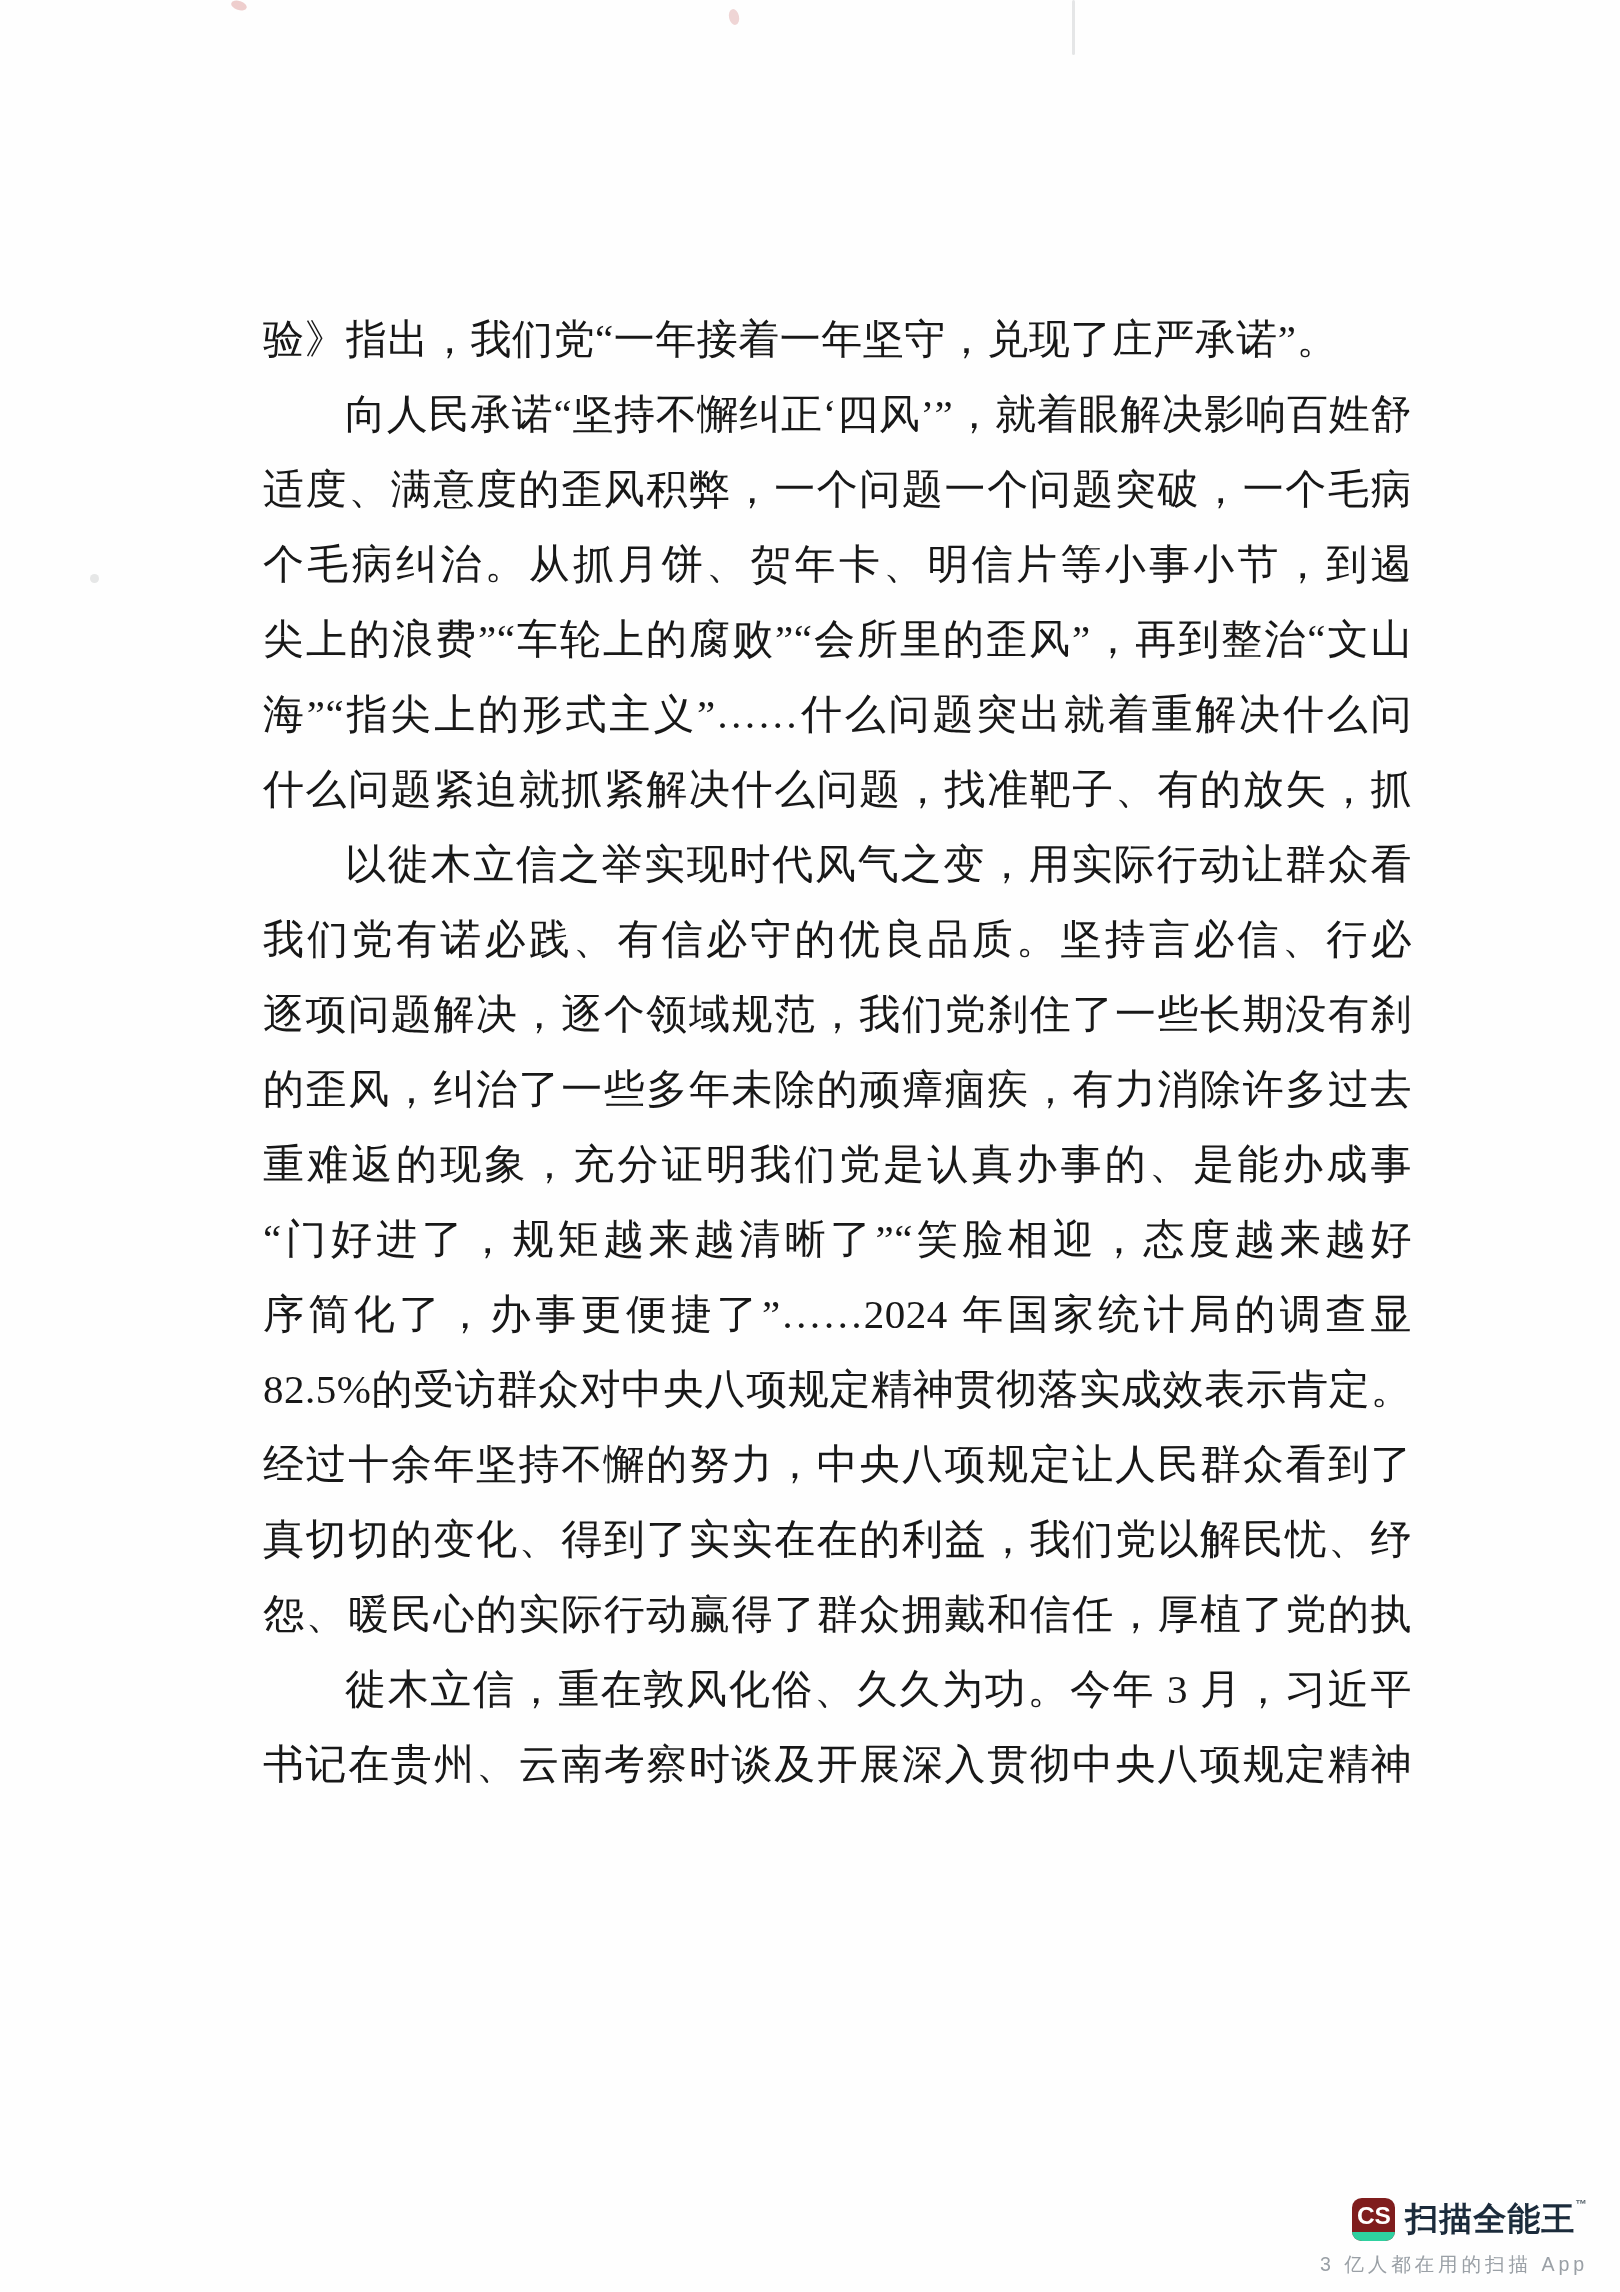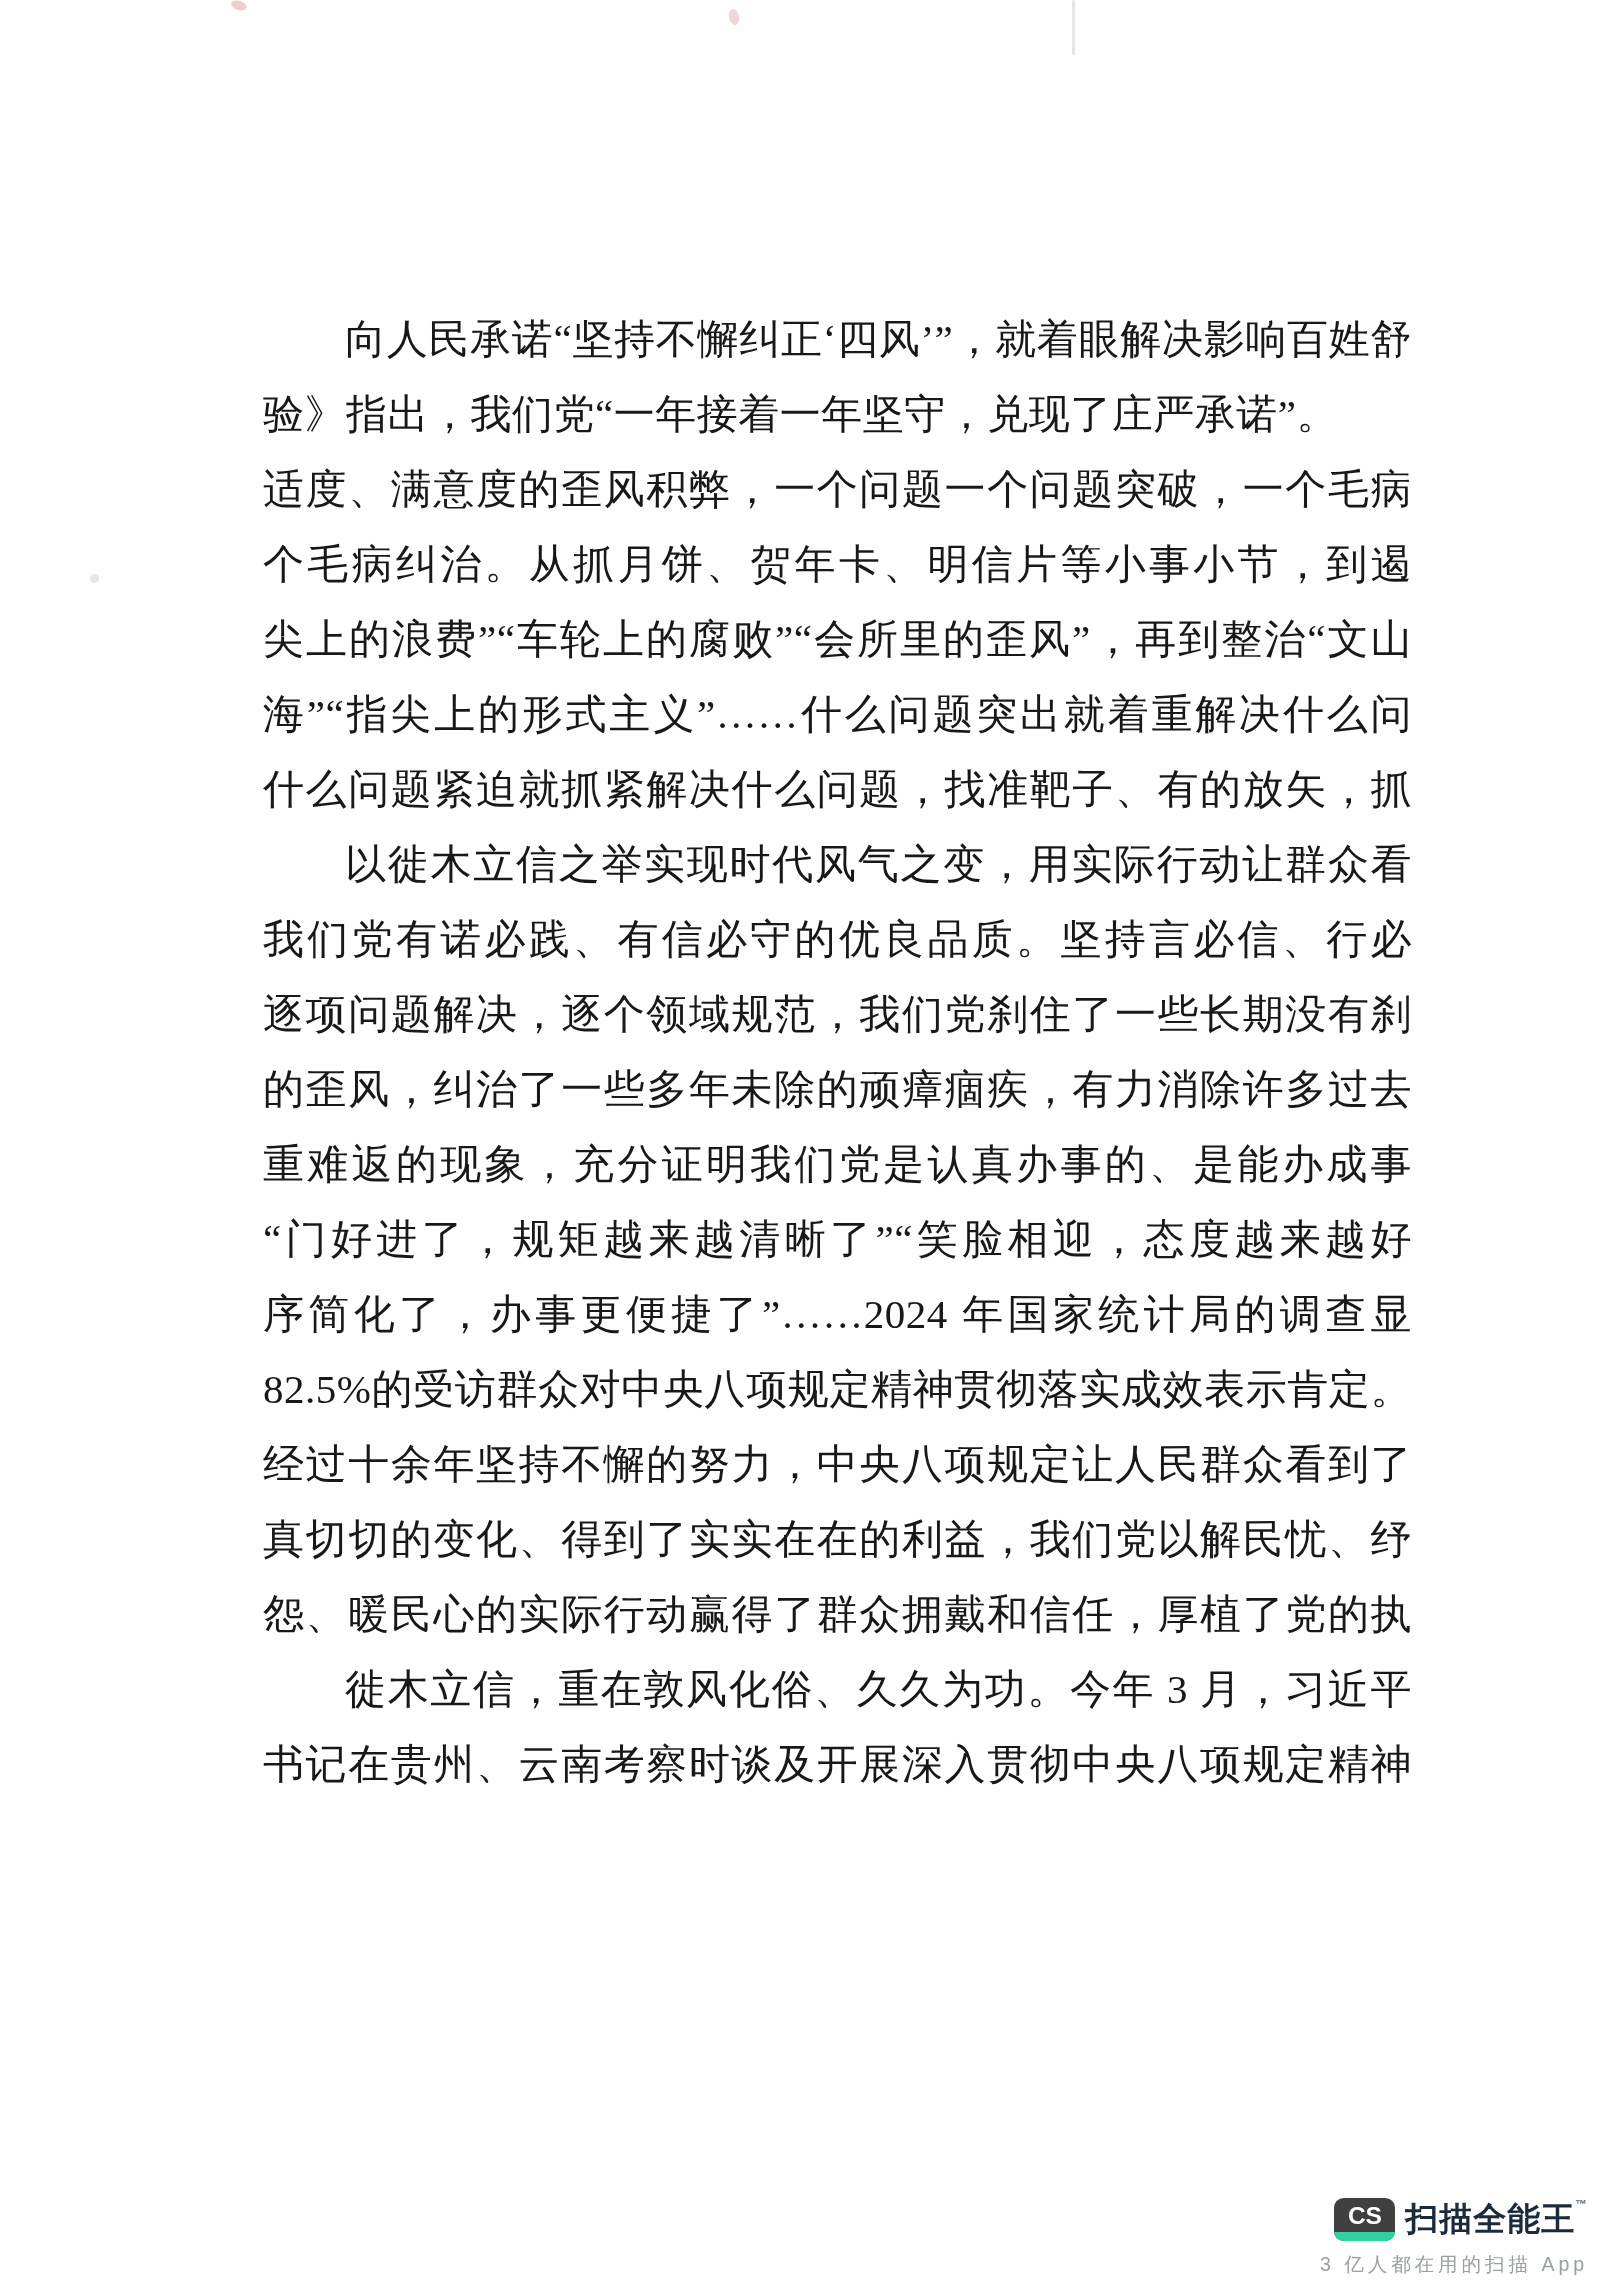--- a/index.html
+++ b/index.html
@@ -39,23 +39,23 @@
   .a3 { left: 1072px; top: 0px; width: 2.9px; height: 55px; background: #9aa0a4; opacity: 0.25; border-radius: 2px; }
   .a4 { left: 90px; top: 574px; width: 8.8px; height: 8.8px; background: #b9bcbe; opacity: 0.35; border-radius: 50%; }
   
   .watermark {
     position: absolute;
     right: 32px; top: 2197px;
     display: flex; flex-direction: column; align-items: flex-end;
   }
   .wm-row { display: flex; align-items: center; }
   .wm-logo {
-    width: 61px; height: 43px;
+    width: 43px; height: 43px;
     border-radius: 9.8px;
-    background: #404040;
+    background: #7f1d1d;
     overflow: hidden;
     display: flex; flex-direction: column;
     margin-right: 9.8px;
   }
   .wm-cs {
     flex: 1;
     color: #ffffff;
     font-family: "Liberation Sans", "DejaVu Sans", sans-serif;
     font-weight: bold;
     font-size: 24.5px;
@@ -85,22 +85,22 @@
 <body>
 
 <div class="page">
 
   <div class="artifact a1"></div>
   <div class="artifact a2"></div>
   <div class="artifact a3"></div>
   <div class="artifact a4"></div>
 
   <main class="textcol">
+    <div class="ln">验》指出，我们党“一年接着一年坚守，兑现了庄严承诺”。</div>
     <div class="ln ind jst">向人民承诺“坚持不懈纠正‘四风’”，就着眼解决影响百姓舒</div>
-    <div class="ln">验》指出，我们党“一年接着一年坚守，兑现了庄严承诺”。</div>
     <div class="ln jst">适度、满意度的歪风积弊，一个问题一个问题突破，一个毛病一</div>
     <div class="ln jst">个毛病纠治。从抓月饼、贺年卡、明信片等小事小节，到遏制“舌</div>
     <div class="ln jst">尖上的浪费”“车轮上的腐败”“会所里的歪风”，再到整治“文山会</div>
     <div class="ln jst">海”“指尖上的形式主义”……什么问题突出就着重解决什么问题，</div>
     <div class="ln jst">什么问题紧迫就抓紧解决什么问题，找准靶子、有的放矢，抓早</div>
     <div class="ln ind jst">以徙木立信之举实现时代风气之变，用实际行动让群众看到</div>
     <div class="ln jst">我们党有诺必践、有信必守的优良品质。坚持言必信、行必果，</div>
     <div class="ln jst">逐项问题解决，逐个领域规范，我们党刹住了一些长期没有刹住</div>
     <div class="ln jst">的歪风，纠治了一些多年未除的顽瘴痼疾，有力消除许多过去积</div>
     <div class="ln jst">重难返的现象，充分证明我们党是认真办事的、是能办成事的。</div>

